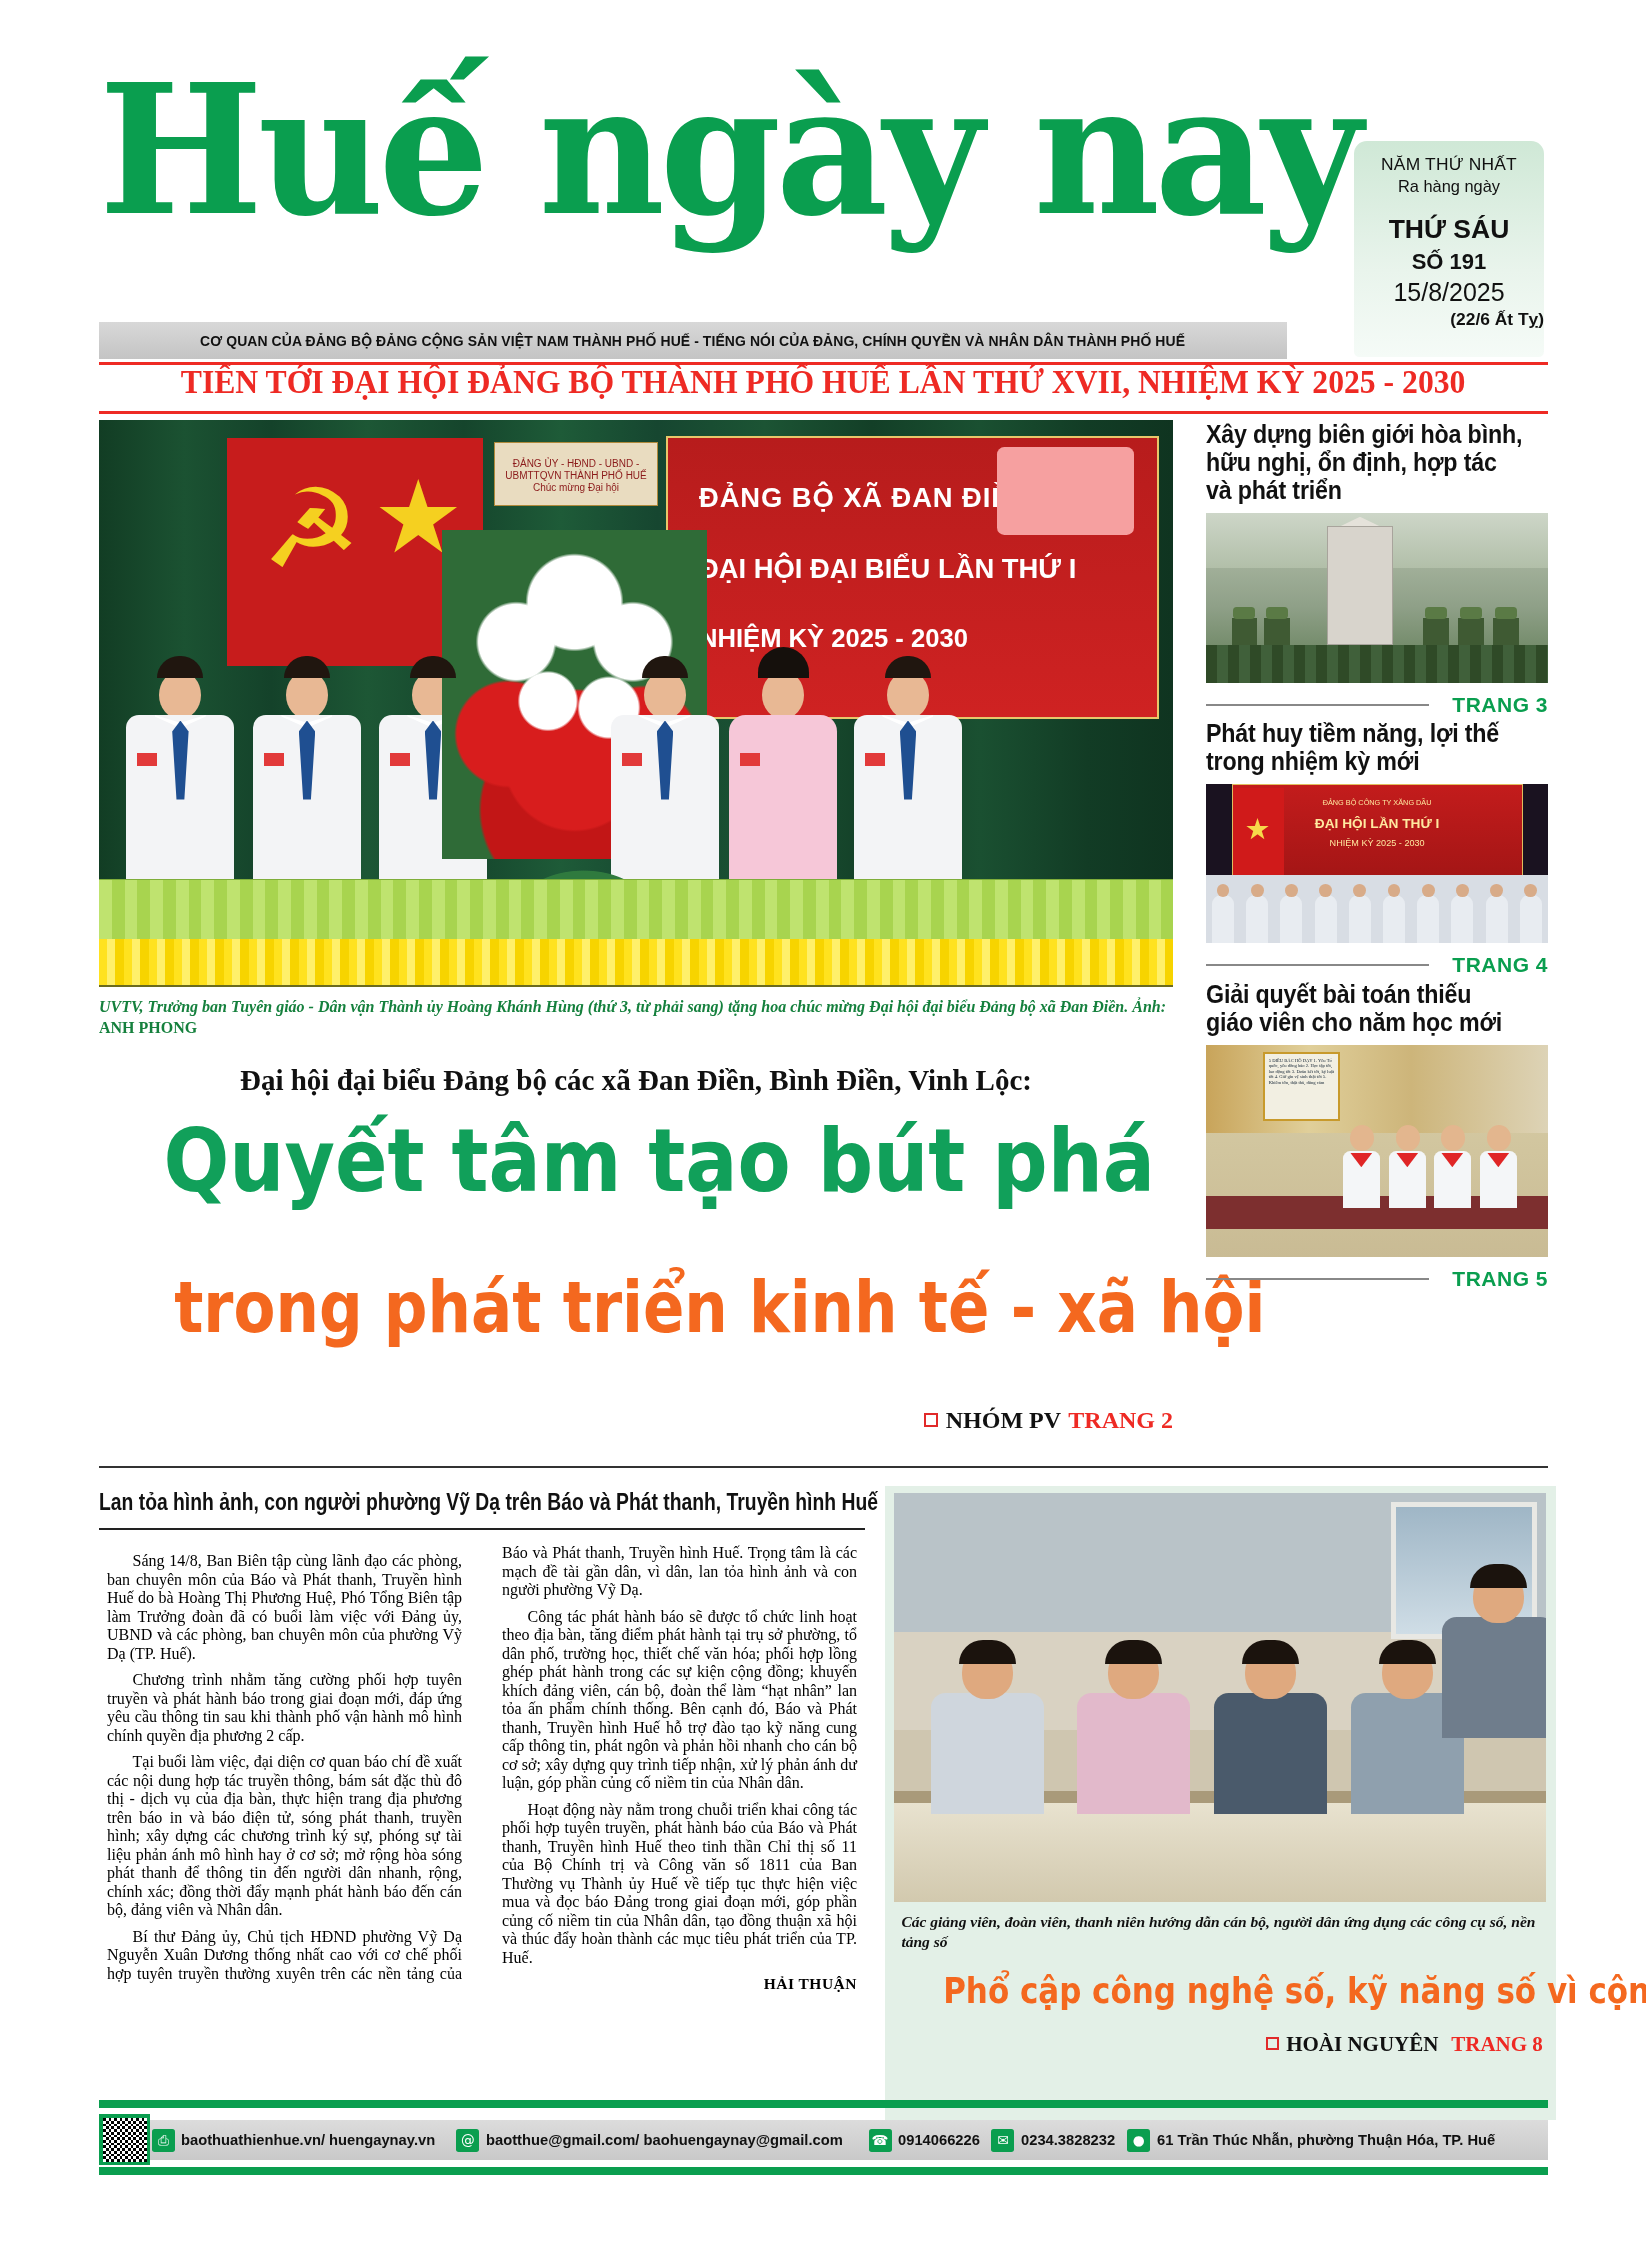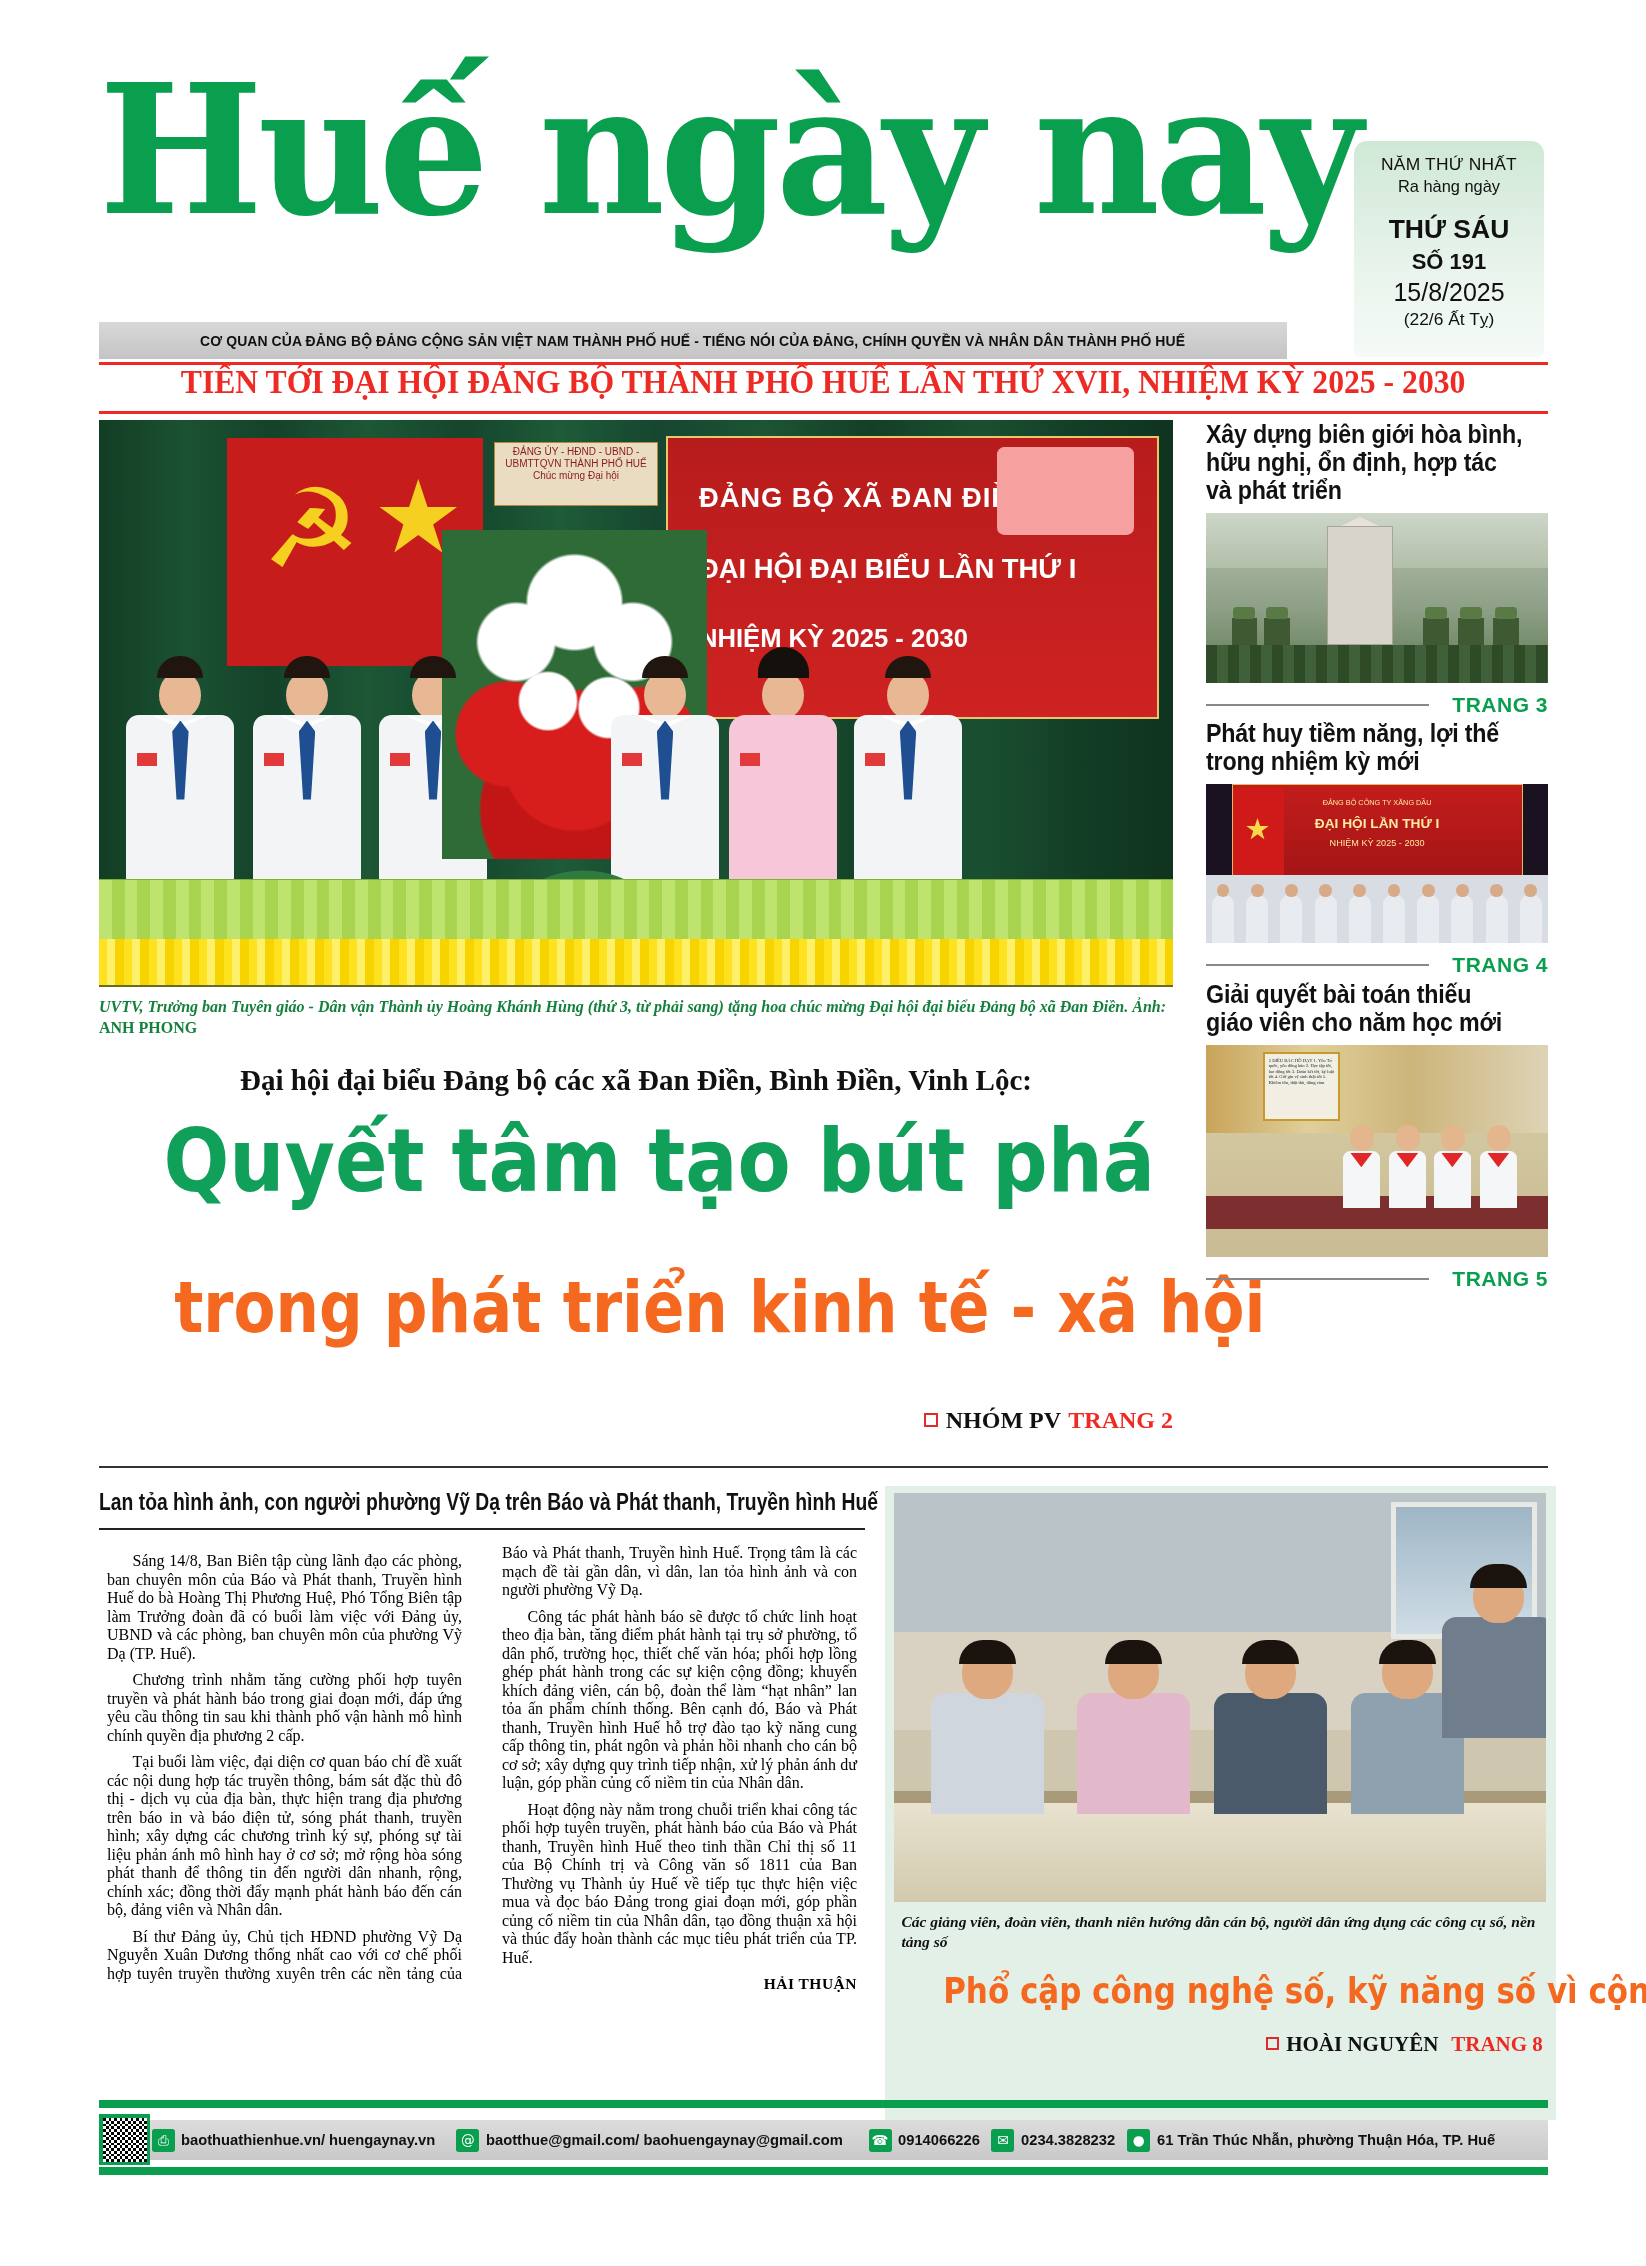--- a/index.html
+++ b/index.html
@@ -41,21 +41,21 @@
     background: linear-gradient(to bottom,#cfe8d6,#e9f4ec 60%,#f5fbf7);
     border-radius: 12.8px 12.8px 5.5px 5.5px;
     text-align: center; padding-top: 12.8px;
     font-family: "Liberation Sans", sans-serif;
   }
   .issue-box .y1 { font-size: 17.4px; font-weight: 400; color: #111; letter-spacing: 0.2px; }
   .issue-box .y2 { font-size: 16.4px; font-weight: 400; color: #111; margin-top: 1.8px; }
   .issue-box .d1 { font-size: 26.5px; font-weight: 700; color: #111; margin-top: 18.3px; }
   .issue-box .d2 { font-size: 22px; font-weight: 700; color: #111; margin-top: 3.7px; }
   .issue-box .d3 { font-size: 25px; font-weight: 400; color: #111; margin-top: 3.7px; }
-  .issue-box .d4 { font-size: 17.4px; font-weight: 400; color: #111; margin-top: 1.8px; }
+  .issue-box .d4 { font-size: 17.4px; font-weight: 700; color: #111; margin-top: 1.8px; text-align: right; }
 
   
   .red-banner {
     position: absolute; left: 0; top: 364px; width: 1647px; height: 49px;
     text-align: center;
   }
   .red-banner span {
     font-family: "Liberation Serif", serif;
     font-weight: 700; font-size: 33px; color: #ee2a24;
     transform: scaleX(0.96); display: inline-block; white-space: nowrap;
@@ -76,21 +76,21 @@
   .hero-star { position:absolute; left:274px; top:48px; font-size:101px; line-height:101px; color:#f5d020; }
   .hero-banner-panel {
     position:absolute; left:567px; top:16.4px; width:493px; height:283px;
     background: linear-gradient(to bottom,#b71c1c,#cf2222);
     border:2.7px solid #e8c76a;
   }
   .hero-banner-panel .bp-l1 { position:absolute; left:31px; top:44px; font-family:"Liberation Sans",sans-serif; font-weight:700; font-size:27.4px; color:#fff; letter-spacing:0.9px; }
   .hero-banner-panel .bp-l2 { position:absolute; left:31px; top:115px; font-family:"Liberation Sans",sans-serif; font-weight:700; font-size:27.4px; color:#fff; }
   .hero-banner-panel .bp-l3 { position:absolute; left:31px; top:186px; font-family:"Liberation Sans",sans-serif; font-weight:700; font-size:25.6px; color:#fff; }
   .hero-roundel { position:absolute; left:329px; top:9.1px; width:137px; height:88px; background:#f6a0a0; border-radius:7.3px; }
-  .hero-congrats { position:absolute; left:395px; top:22px; width:164px; height:64px; background:#e9dcc0; border:1.8px solid #b08a3a; font-family:"Liberation Sans",sans-serif; font-size:10px; color:#8b1a1a; text-align:center; padding-top:3px; line-height:12px; }
+  .hero-congrats { position:absolute; left:395px; top:22px; width:164px; height:64px; background:#e9dcc0; border:1.8px solid #b08a3a; font-family:"Liberation Sans",sans-serif; font-size:10px; color:#8b1a1a; text-align:center; padding-top:15px; line-height:12px; }
   .flowers { position:absolute; left:343px; top:110px; width:265px; height:329px; }
   .flower-bouquet { position:absolute; inset:0; background:
       radial-gradient(circle at 50% 22%, #ffffff 0 16%, transparent 17%),
       radial-gradient(circle at 28% 34%, #ffffff 0 13%, transparent 14%),
       radial-gradient(circle at 72% 34%, #ffffff 0 13%, transparent 14%),
       radial-gradient(circle at 40% 52%, #ffffff 0 12%, transparent 13%),
       radial-gradient(circle at 63% 54%, #ffffff 0 12%, transparent 13%),
       radial-gradient(circle at 50% 70%, #d81d1d 0 26%, transparent 27%),
       radial-gradient(circle at 25% 62%, #d81d1d 0 18%, transparent 19%),
       radial-gradient(circle at 76% 64%, #d81d1d 0 18%, transparent 19%),

